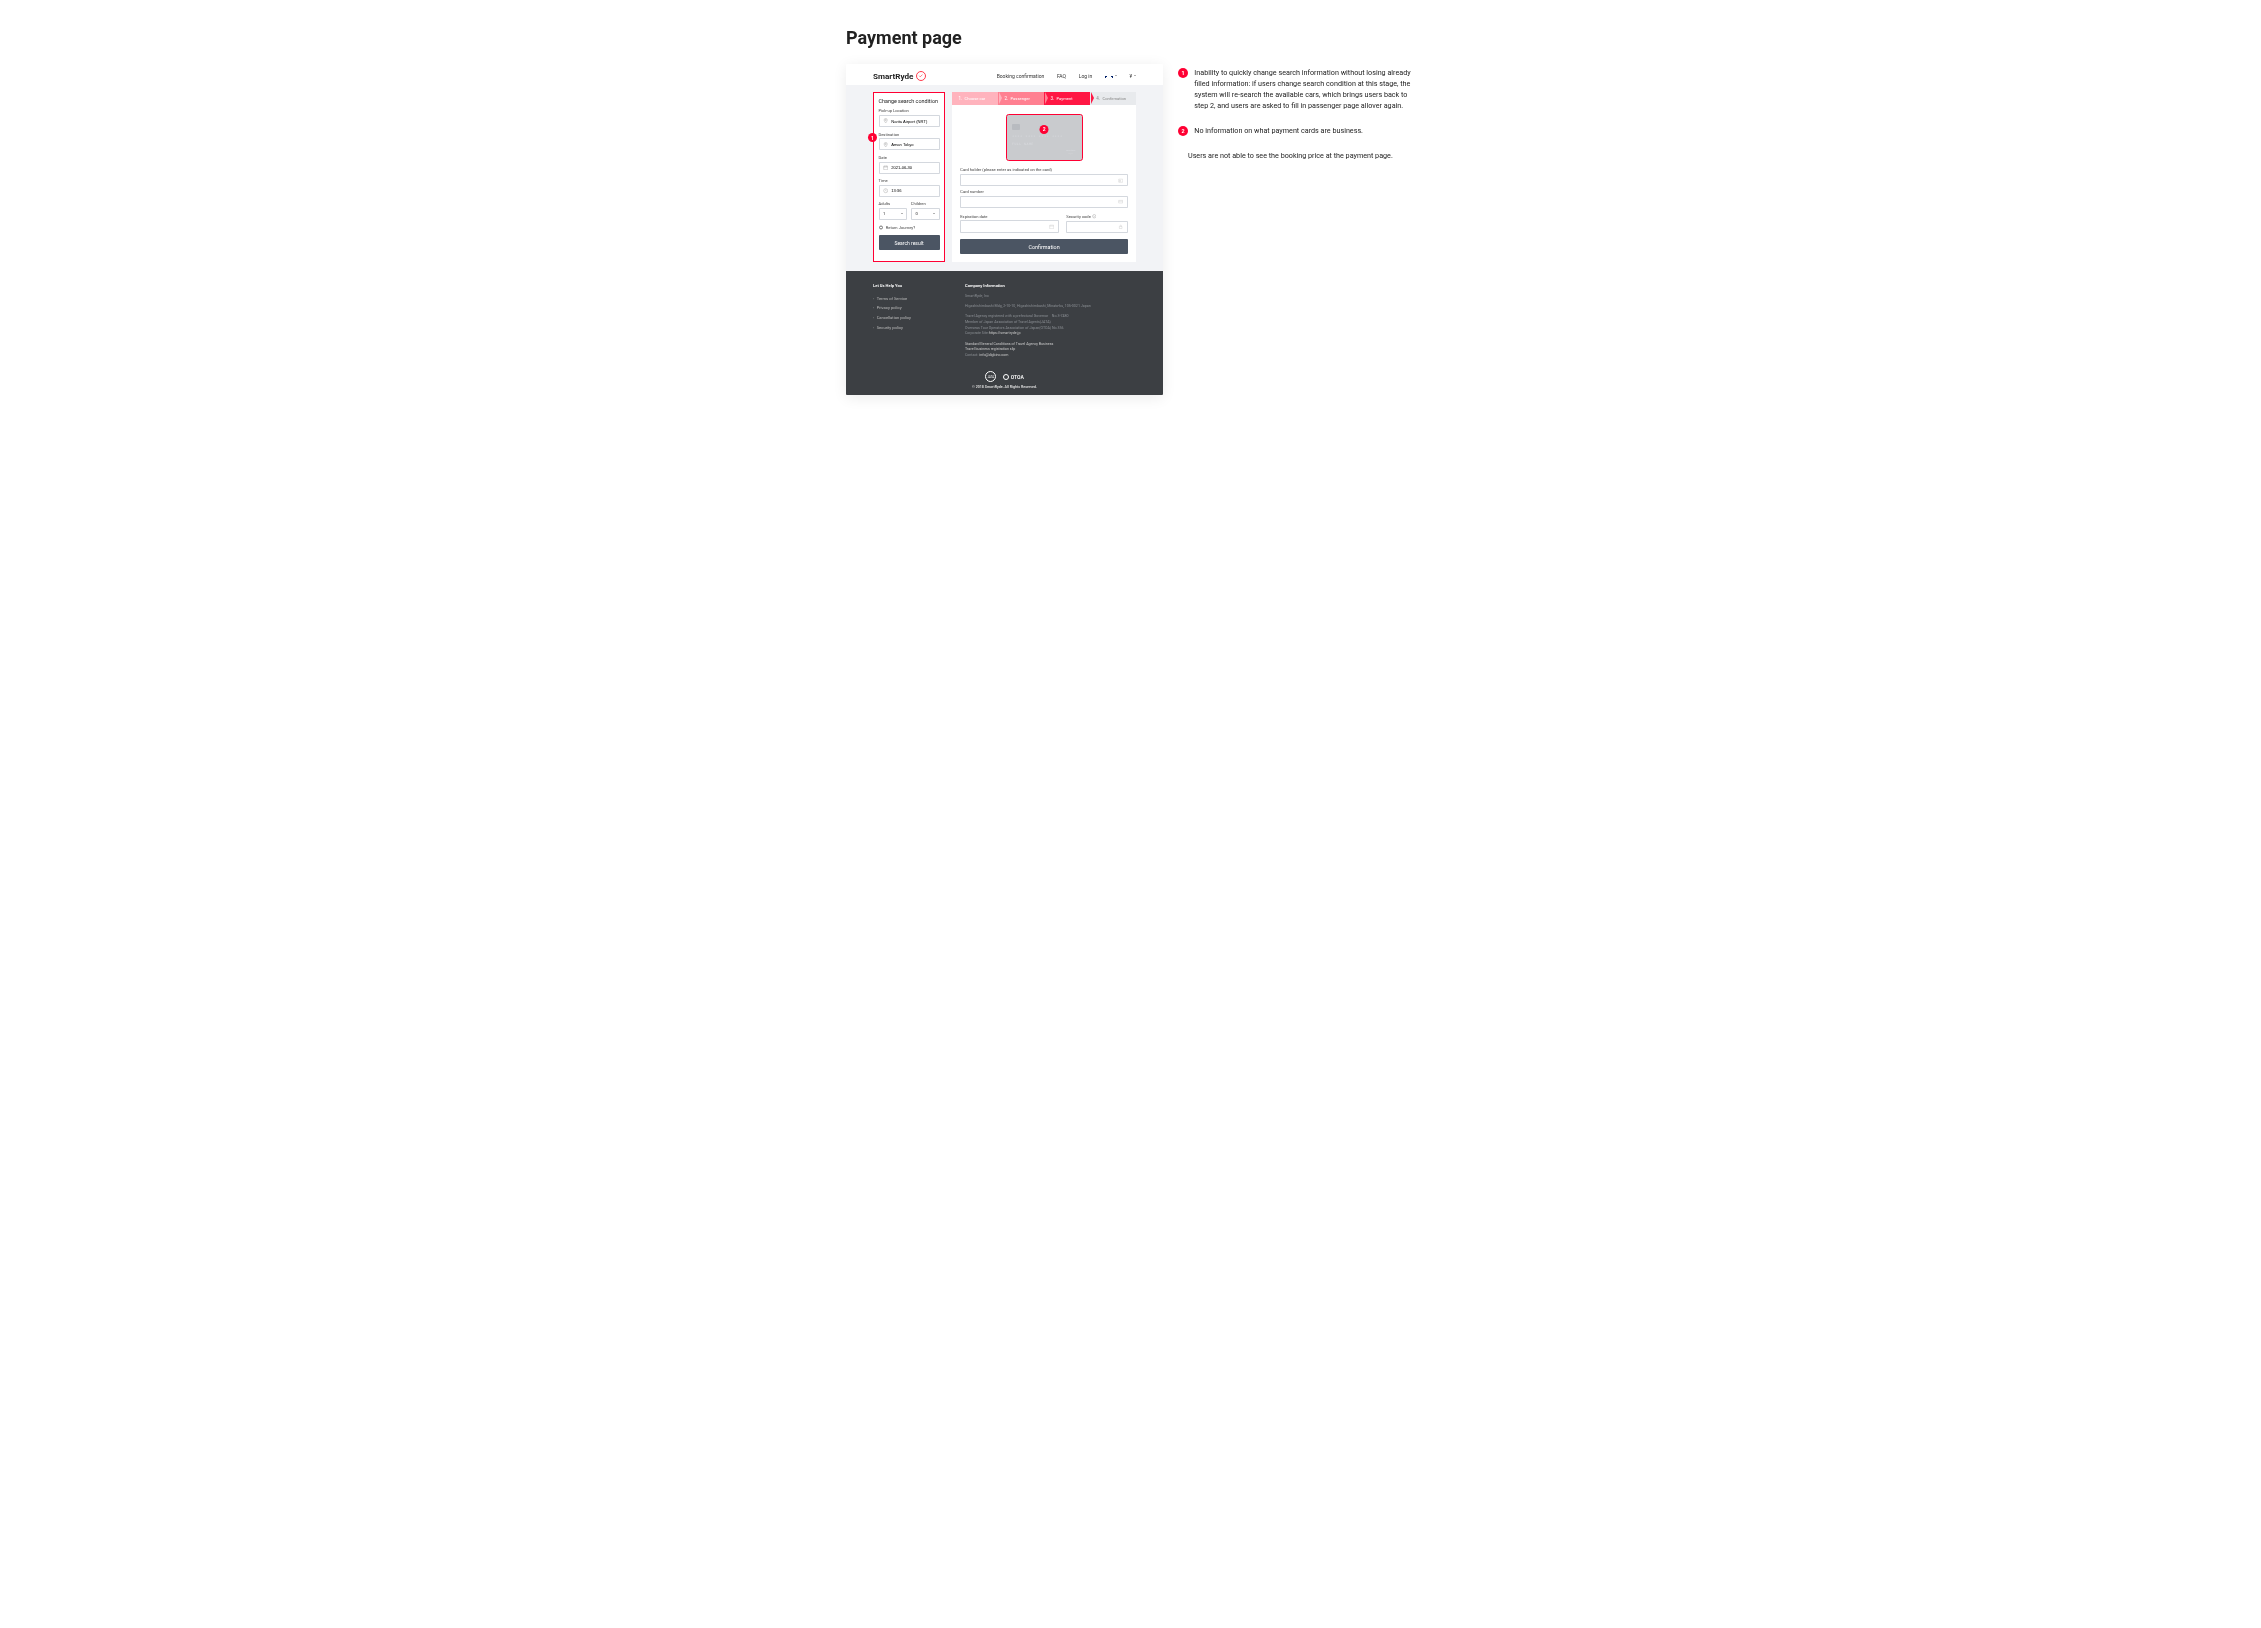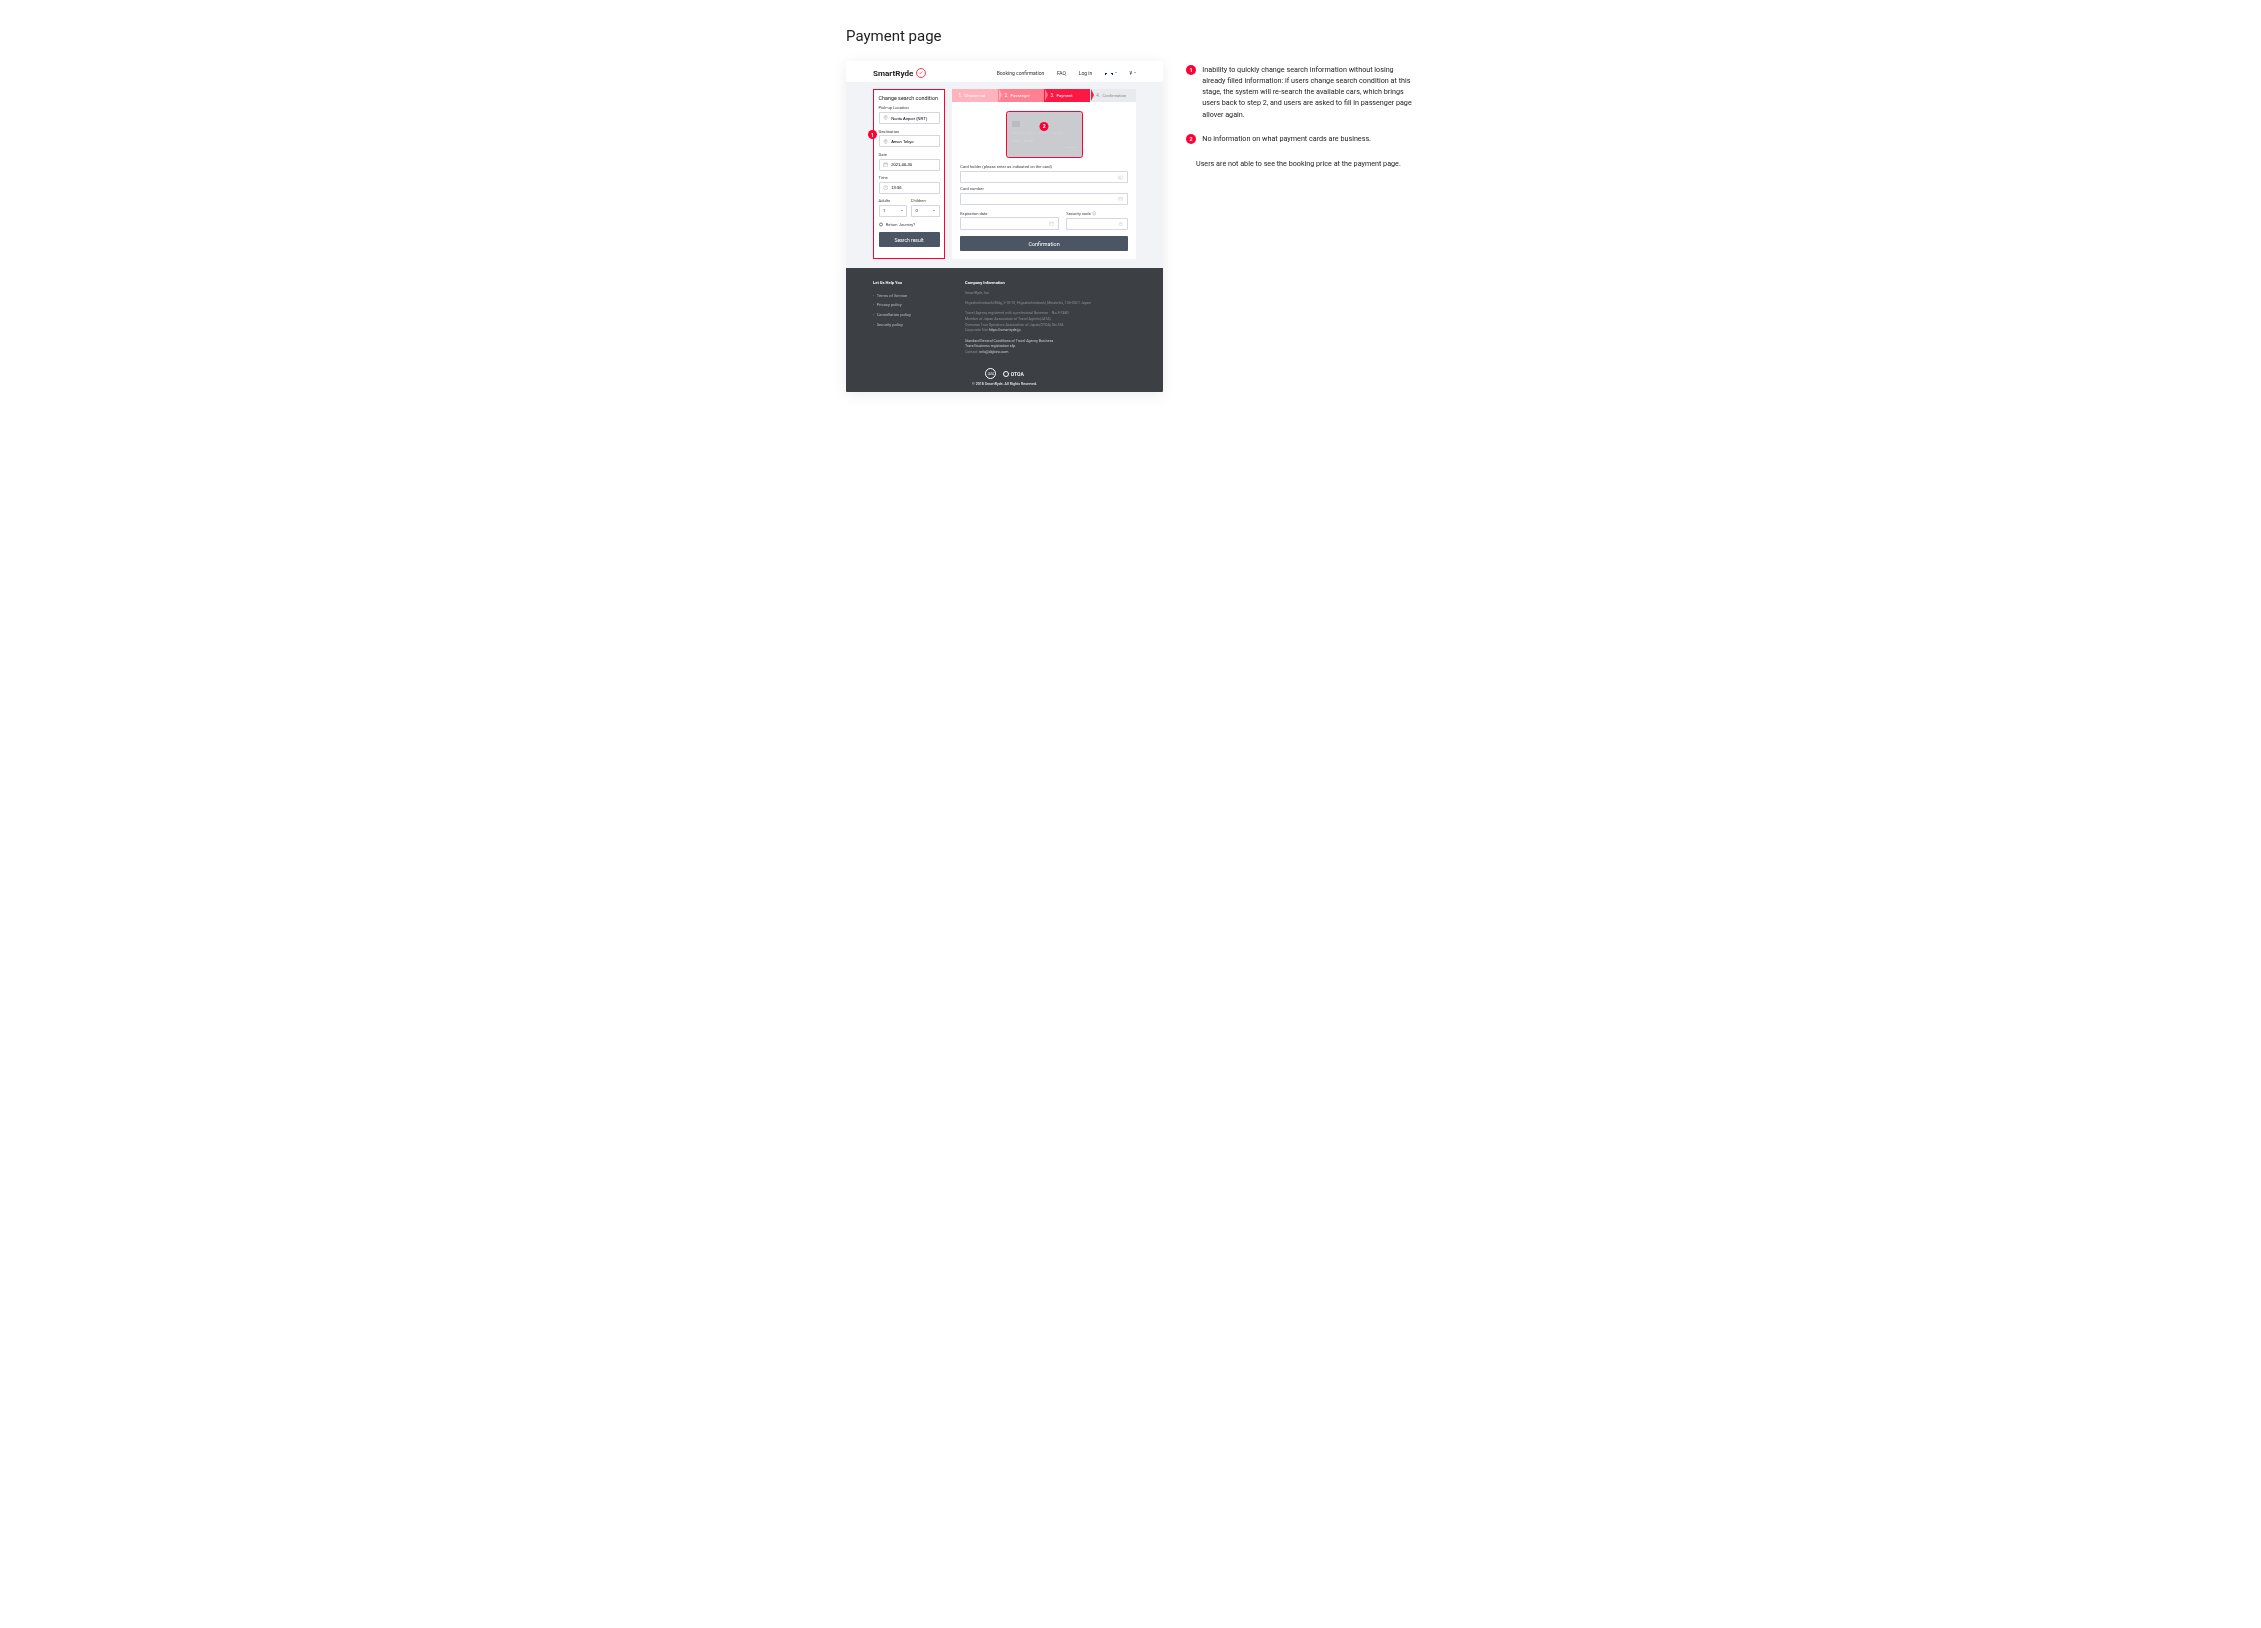--- a/index.html
+++ b/index.html
@@ -1,19 +1,19 @@
 <!DOCTYPE html>
 <html style="font-size:7.2px"><head>
 <meta charset="utf-8">
 <style>
   * { box-sizing: border-box; margin: 0; padding: 0; }
   body { font-family: -apple-system, BlinkMacSystemFont, "Segoe UI", Roboto, Arial, sans-serif; background: #fff; color: #222; }
   .page { width: 651px; min-height: 407px; margin: 0 auto; padding: 27px 41px; }
-  .page-title { font-size: 15px; font-weight: 400; margin-bottom: 16.3px; }
-  .layout { display: flex; gap: 23px; align-items: flex-start; }
+  .page-title { font-size: 18px; font-weight: 700; margin-bottom: 16.3px; }
+  .layout { display: flex; gap: 15px; align-items: flex-start; }
   .screenshot { width: 317px; background: #fff; box-shadow: 0 2.7px 13.6px rgba(0,0,0,.08); border-radius: 0.9px; overflow: hidden; position: relative; }
   .notes { flex: 1; padding-top: 2.7px; }
 
   
   .hdr { display: flex; align-items: center; justify-content: space-between; padding: 6.3px 27px 4.5px; }
   .logo { display: flex; align-items: center; gap: 2.7px; font-weight: 700; font-size: 8.1px; }
   .logo-mark { width: 10px; height: 10px; border: 0.9px solid #ff3b4c; border-radius: 50%; display: flex; align-items: center; justify-content: center; }
   .logo-mark svg { stroke: #ff3b4c; }
   .hdr-links { display: flex; align-items: center; gap: 12.7px; font-size: 5px; color: #333; }
   .hdr-link { cursor: pointer; }

